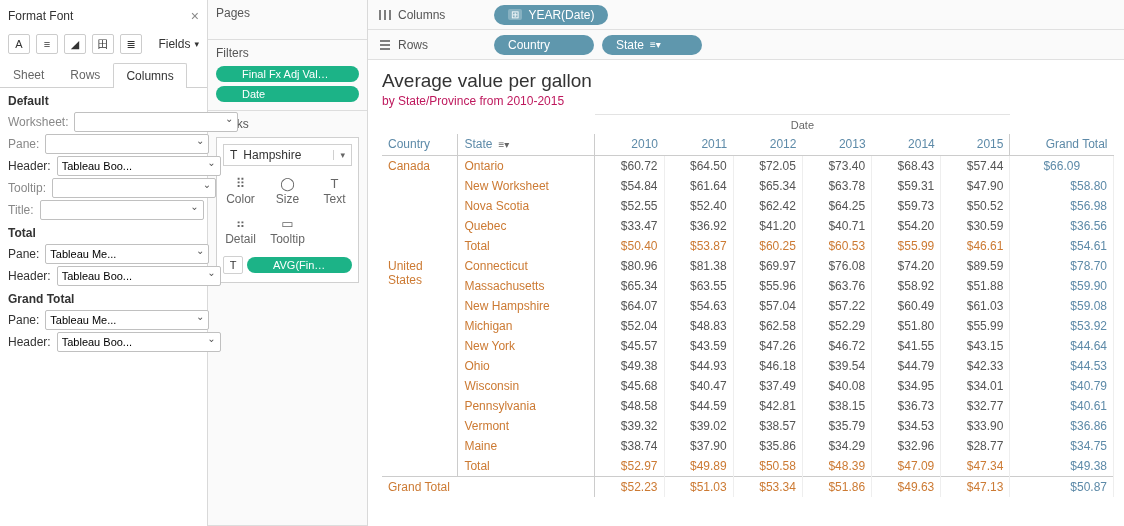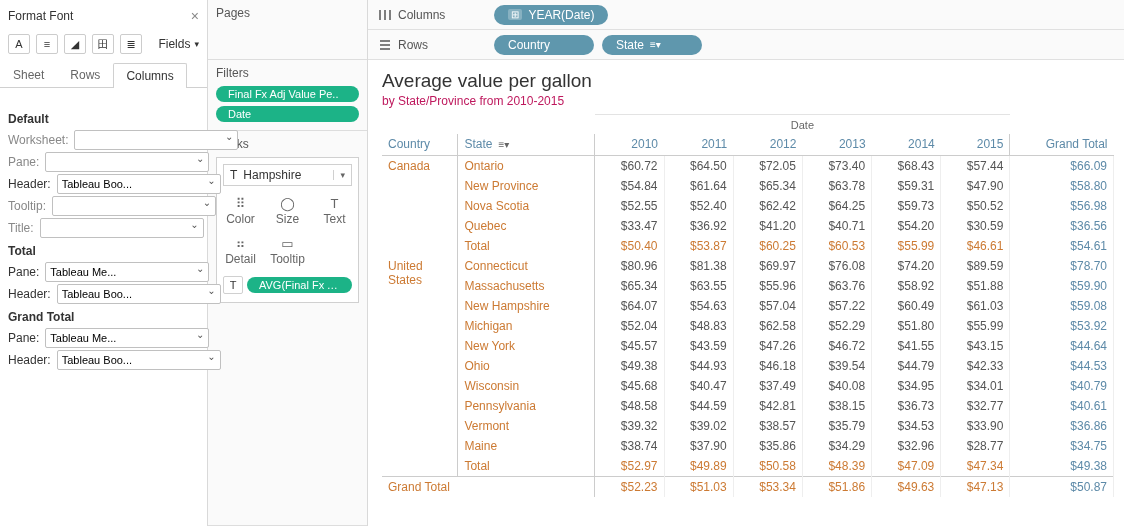--- a/index.html
+++ b/index.html
@@ -8,39 +8,39 @@
 
 .format-panel { width: 208px; border-right: 1px solid #d9d9d9; padding: 4px 8px 8px 8px; }
 .format-title { display: flex; justify-content: space-between; align-items: center; font-size: 13px; padding: 4px 0 6px 0; text-align: center; }
 .format-title .close { font-size: 14px; color: #888; cursor: pointer; }
 
 .toolbar-row { display: flex; align-items: center; gap: 6px; margin: 4px 0 8px 0; }
 .icon-btn { width: 22px; height: 20px; border: 1px solid #ccc; border-radius: 2px; display: inline-flex; align-items: center; justify-content: center; background: #fff; font-size: 11px; cursor: pointer; }
 .fields-btn { margin-left: auto; font-size: 12px; cursor: pointer; display: inline-flex; align-items: center; gap: 2px; }
 .caret-down::after { content: '\25BE'; font-size: 9px; margin-left: 2px; }
 
-.tabs-row { display: flex; border-bottom: 1px solid #d0d0d0; margin: 0 -8px 24px -8px; }
+.tabs-row { display: flex; border-bottom: 1px solid #d0d0d0; margin: 0 -8px 6px -8px; }
 .tab { padding: 5px 12px; color: #666; cursor: pointer; border: 1px solid transparent; border-bottom: none; }
 .tab.active { background: #fff; border-color: #d0d0d0; color: #333; border-radius: 2px 2px 0 0; position: relative; top: 1px; }
 
 .section-label { font-weight: bold; font-size: 12px; margin: 6px 0 4px 0; }
 .field-row { display: flex; align-items: center; margin: 2px 0; }
 .field-row label { width: 76px; text-align: right; color: #888; padding-right: 6px; font-size: 12px; }
 .field-row .select { flex: 1; height: 20px; border: 1px solid #c0c0c0; border-radius: 2px; background: #fff; font-size: 11px; padding: 0 16px 0 4px; appearance: none; position: relative; }
 .field-row .select-wrap { flex: 1; position: relative; }
 .field-row .select-wrap::after { content: '\2304'; position: absolute; right: 5px; top: 1px; pointer-events: none; font-size: 10px; color: #555; }
 .field-row.strong label { color: #333; }
 
 
 .middle-panel { width: 160px; border-right: 1px solid #d9d9d9; background: #fafafa; display: flex; flex-direction: column; }
 .mp-section { border-bottom: 1px solid #ddd; padding: 6px 8px 8px 8px; }
 .mp-title { font-size: 12px; color: #555; margin-bottom: 6px; }
-.mp-pages { height: 60px; }
+.mp-pages { height: 40px; }
 .pill-container { display: flex; flex-direction: column; gap: 4px; }
-.pill { border-radius: 10px; padding: 2px 12px; font-size: 11px; white-space: nowrap; overflow: hidden; text-overflow: ellipsis; max-width: 100%; display: inline-block; }
+.pill { border-radius: 10px; padding: 2px 26px; font-size: 11px; white-space: nowrap; overflow: hidden; text-overflow: ellipsis; max-width: 100%; display: inline-block; }
 .pill.green { background: #1cb387; color: #fff; }
 
 .marks-box { border: 1px solid #d0d0d0; margin: 4px 8px; background: #fff; }
 .marks-dropdown { display: flex; align-items: center; border: 1px solid #d0d0d0; margin: 6px; height: 22px; padding: 0 6px; gap: 6px; font-size: 11px; }
 .marks-dropdown .drop-caret { margin-left: auto; font-size: 9px; color: #666; border-left: 1px solid #d0d0d0; padding-left: 6px; }
 
 .marks-grid { display: grid; grid-template-columns: repeat(3, 1fr); text-align: center; font-size: 10px; color: #666; }
 .marks-cell { padding: 2px 0 6px 0; cursor: pointer; }
 .marks-icon { height: 18px; display: flex; align-items: center; justify-content: center; font-size: 13px; }
 .marks-row2 { border-top: none; }
@@ -244,24 +244,24 @@
       <tbody id="tbody">
           <tr>
             <td class="country" rowspan="5">Canada</td>
             <td class="state">Ontario</td>
             <td>$60.72</td>
             <td>$64.50</td>
             <td>$72.05</td>
             <td>$73.40</td>
             <td>$68.43</td>
             <td>$57.44</td>
-            <td class="gt" style="border-left: 1px solid rgb(204, 204, 204);">$66.09</td>
-          </tr>
-          <tr>
-            <td class="state">New Province</td>
+            <td class="gt" style="border-left: 1px solid rgb(204, 204, 204); text-align: center;">$66.09</td>
+          </tr>
+          <tr>
+            <td class="state">New Worksheet</td>
             <td>$54.84</td>
             <td>$61.64</td>
             <td>$65.34</td>
             <td>$63.78</td>
             <td>$59.31</td>
             <td>$47.90</td>
             <td class="gt" style="border-left: 1px solid rgb(204, 204, 204);">$58.80</td>
           </tr>
           <tr>
             <td class="state">Nova Scotia</td>

